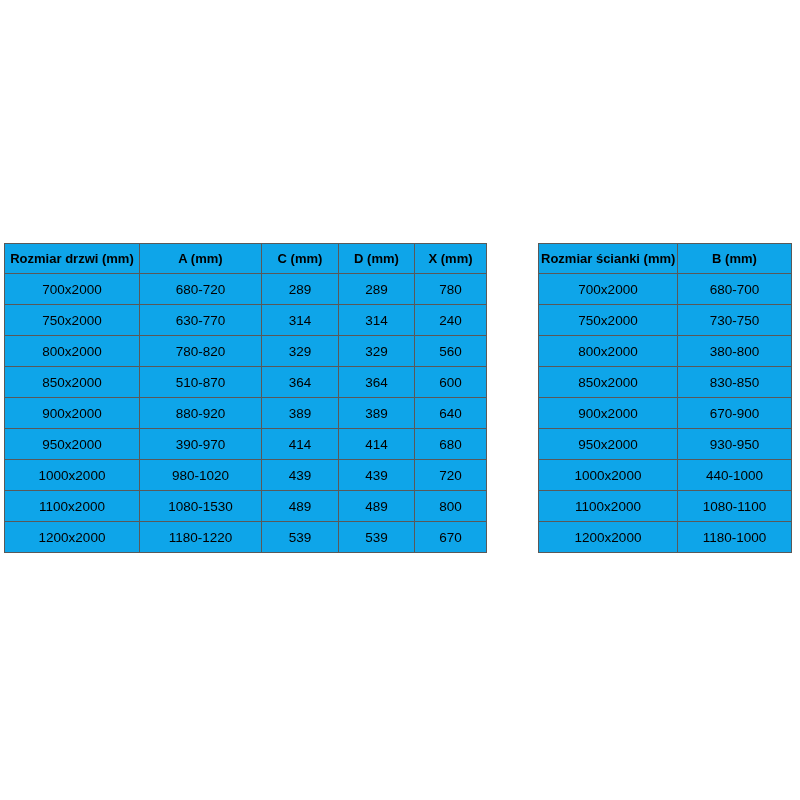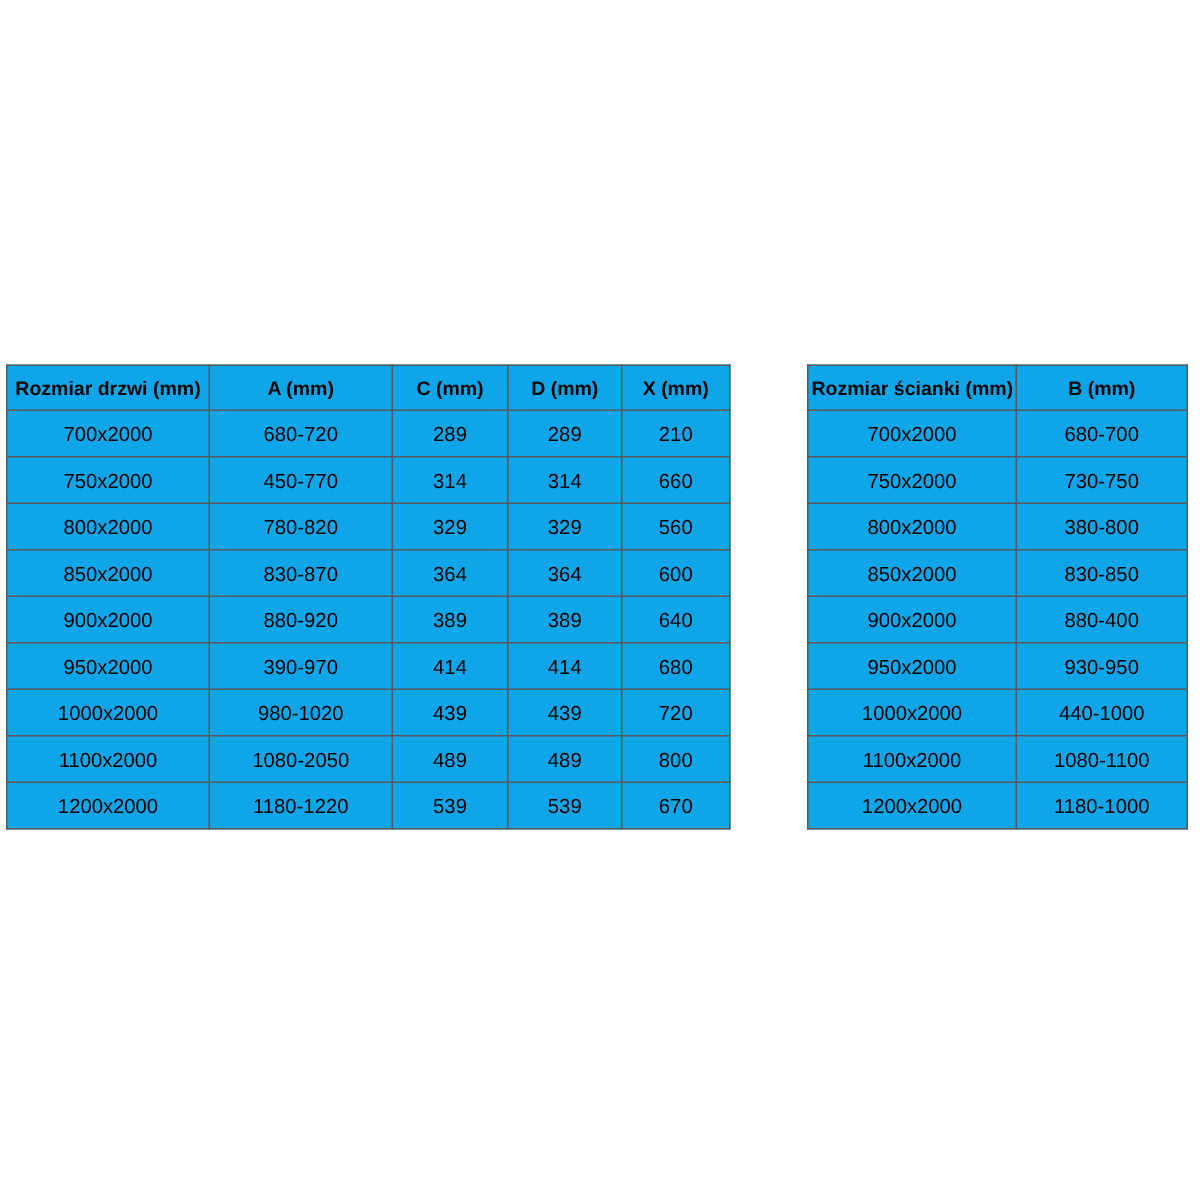--- a/index.html
+++ b/index.html
@@ -52,39 +52,39 @@
         <th>D (mm)</th>
         <th>X (mm)</th>
       </tr>
     </thead>
     <tbody>
       <tr>
         <td>700x2000</td>
         <td>680-720</td>
         <td>289</td>
         <td>289</td>
-        <td>210</td>
+        <td>780</td>
       </tr>
       <tr>
         <td>750x2000</td>
-        <td>450-770</td>
+        <td>630-770</td>
         <td>314</td>
         <td>314</td>
-        <td>660</td>
+        <td>240</td>
       </tr>
       <tr>
         <td>800x2000</td>
         <td>780-820</td>
         <td>329</td>
         <td>329</td>
         <td>560</td>
       </tr>
       <tr>
         <td>850x2000</td>
-        <td>830-870</td>
+        <td>510-870</td>
         <td>364</td>
         <td>364</td>
         <td>600</td>
       </tr>
       <tr>
         <td>900x2000</td>
         <td>880-920</td>
         <td>389</td>
         <td>389</td>
         <td>640</td>
@@ -98,21 +98,21 @@
       </tr>
       <tr>
         <td>1000x2000</td>
         <td>980-1020</td>
         <td>439</td>
         <td>439</td>
         <td>720</td>
       </tr>
       <tr>
         <td>1100x2000</td>
-        <td>1080-2050</td>
+        <td>1080-1530</td>
         <td>489</td>
         <td>489</td>
         <td>800</td>
       </tr>
       <tr>
         <td>1200x2000</td>
         <td>1180-1220</td>
         <td>539</td>
         <td>539</td>
         <td>670</td>
@@ -143,21 +143,21 @@
       <tr>
         <td>800x2000</td>
         <td>380-800</td>
       </tr>
       <tr>
         <td>850x2000</td>
         <td>830-850</td>
       </tr>
       <tr>
         <td>900x2000</td>
-        <td>880-400</td>
+        <td>670-900</td>
       </tr>
       <tr>
         <td>950x2000</td>
         <td>930-950</td>
       </tr>
       <tr>
         <td>1000x2000</td>
         <td>440-1000</td>
       </tr>
       <tr>

